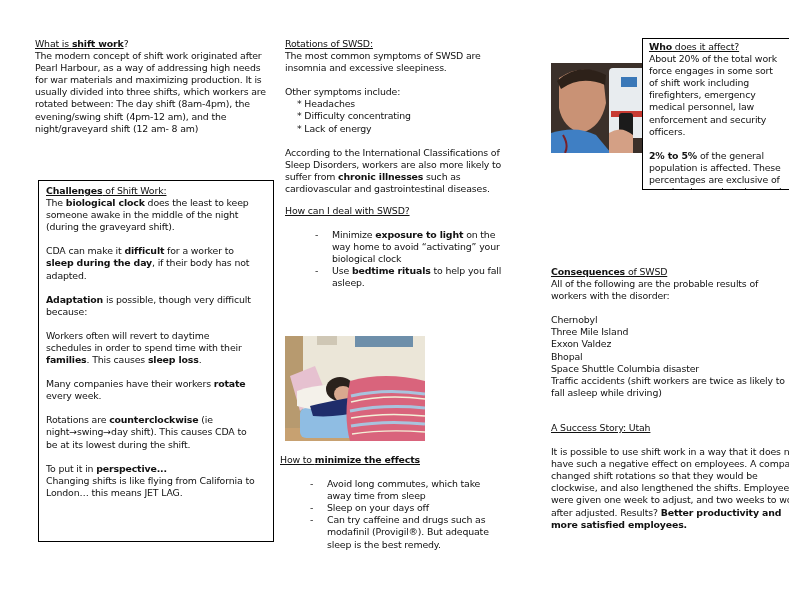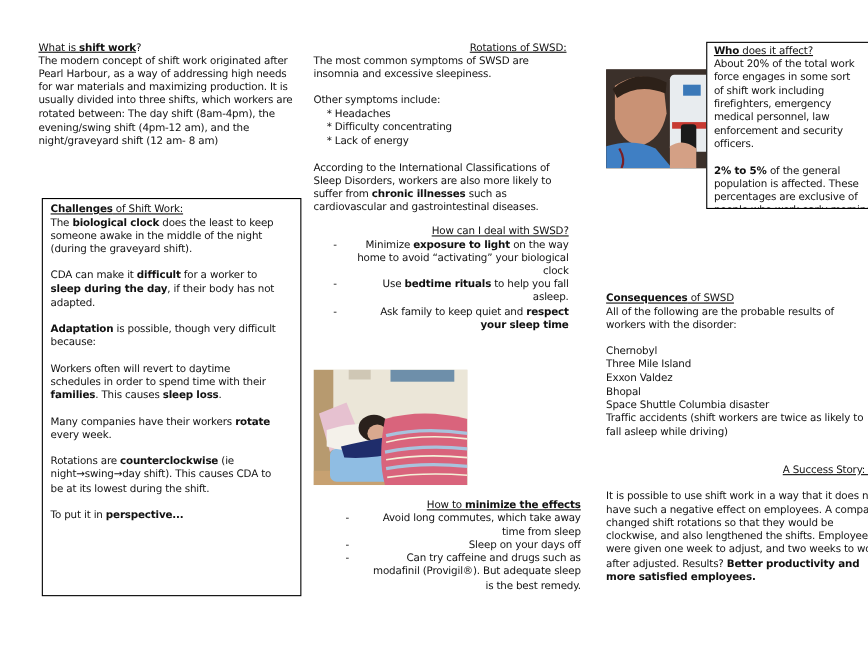--- a/index.html
+++ b/index.html
@@ -1,24 +1,24 @@
 <!DOCTYPE html>
 <html><head>
 <meta charset="utf-8">
 <style>
   html, body { margin:0; padding:0; background:#ffffff; }
   body { width:789px; height:611px; position:relative; overflow:hidden;
          font-family:"DejaVu Sans", sans-serif; font-size:9.4px; line-height:12.1px; color:#111; letter-spacing:-0.15px; }
   .abs { position:absolute; }
-  .u { text-decoration:underline;text-align:right; }
+  .u { text-decoration:underline; }
   b { font-weight:bold; }
   p { margin:0; }
   .gap { height:12px; }
   .box { border:1px solid #000; box-sizing:border-box; background:#fff; }
-  ul.dash { list-style:none; margin:0; padding:0;text-align:right; }
+  ul.dash { list-style:none; margin:12px; padding:0; }
   ul.dash li { position:relative; padding-left:35px; }
   ul.dash li::before { content:"-"; position:absolute; left:18px; }
   ul.star { list-style:none; margin:0; padding:0 0 0 12px; }
   .photo { overflow:hidden; }
 </style>
 </head>
 <body>
 
 <div class="abs" style="left:35px; top:38px; width:238px;">
   <p><span class="u">What is </span><b class="u">shift work</b><span>?</span></p>
@@ -32,21 +32,21 @@
   <p><span>CDA can make it </span><b>difficult</b><span> for a worker to </span><b>sleep during the day</b><span>, if their body has not adapted.</span></p>
   <div class="gap"></div>
   <p><b>Adaptation</b><span> is possible, though very difficult because:</span></p>
   <div class="gap"></div>
   <p><span>Workers often will revert to daytime schedules in order to spend time with their </span><b>families</b><span>. This causes </span><b>sleep loss</b><span>.</span></p>
   <div class="gap"></div>
   <p><span>Many companies have their workers </span><b>rotate</b><span> every week.</span></p>
   <div class="gap"></div>
   <p><span>Rotations are </span><b>counterclockwise</b><span> (ie night→swing→day shift). This causes CDA to be at its lowest during the shift.</span></p>
   <div class="gap"></div>
-  <p><span>To put it in </span><b>perspective...</b><br></p>
+  <p><span>To put it in </span><b>perspective...</b><br><span>Changing shifts is like flying from California to London… this means JET LAG.</span></p>
 </div>
 
 <div class="abs" style="left:285px; top:38px; width:230px;">
   <p class="u">Rotations of SWSD:</p>
   <p>The most common symptoms of SWSD are insomnia and excessive sleepiness.</p>
   <div class="gap"></div>
   <p>Other symptoms include:</p>
   <ul class="star">
     <li>* Headaches</li>
     <li>* Difficulty concentrating</li>
@@ -54,21 +54,20 @@
   </ul>
   <div class="gap"></div>
   <p><span>According to the International Classifications  of Sleep Disorders, workers are also more likely to suffer from </span><b>chronic illnesses</b><span> such as cardiovascular and gastrointestinal diseases.</span></p>
 </div>
 
 <div class="abs" style="left:285px; top:205px; width:232px;">
   <p class="u">How can I deal with SWSD?</p>
   <ul class="dash">
     <li><span>Minimize </span><b>exposure to light</b><span> on the way home to avoid “activating” your biological clock</span></li>
     <li><span>Use </span><b>bedtime rituals</b><span> to help you fall asleep.</span></li>
-    <li><span>Ask family to keep quiet and </span><b>respect your sleep time</b></li>
   </ul>
 </div>
 
 <div class="abs photo" style="left:285px; top:336px; width:140px; height:105px; background:#e9e4d6;">
   <svg width="140" height="105" viewBox="0 0 140 105">
     <rect x="0" y="0" width="140" height="105" fill="#ebe6d8"></rect>
     <rect x="0" y="0" width="18" height="105" fill="#b79a6f"></rect>
     <rect x="70" y="0" width="58" height="11" fill="#6e8faa"></rect>
     <rect x="32" y="0" width="20" height="9" fill="#cfc7b5"></rect>
     <rect x="0" y="92" width="140" height="13" fill="#c7a171"></rect>
@@ -85,21 +84,21 @@
       <path d="M66 90 Q100 84 140 88"></path>
     </g>
     <g stroke="#f3f0d8" stroke-width="1.5" fill="none">
       <path d="M66 66 Q100 58 140 63"></path>
       <path d="M66 82 Q100 76 140 80"></path>
       <path d="M67 98 Q100 93 140 96"></path>
     </g>
   </svg>
 </div>
 
-<div class="abs" style="left:296px; top:454px; width:232px;">
+<div class="abs" style="left:280px; top:454px; width:232px;">
   <p class="u"><span>How to </span><b>minimize the effects</b></p>
   <ul class="dash">
     <li>Avoid long commutes,  which take away time from sleep</li>
     <li>Sleep on your days off</li>
     <li>Can try caffeine and drugs such as modafinil (Provigil®). But adequate sleep is the best remedy.</li>
   </ul>
 </div>
 
 <div class="abs photo" style="left:551px; top:63px; width:95px; height:90px; background:#3a2e28;">
   <svg width="95" height="90" viewBox="0 0 95 90">

